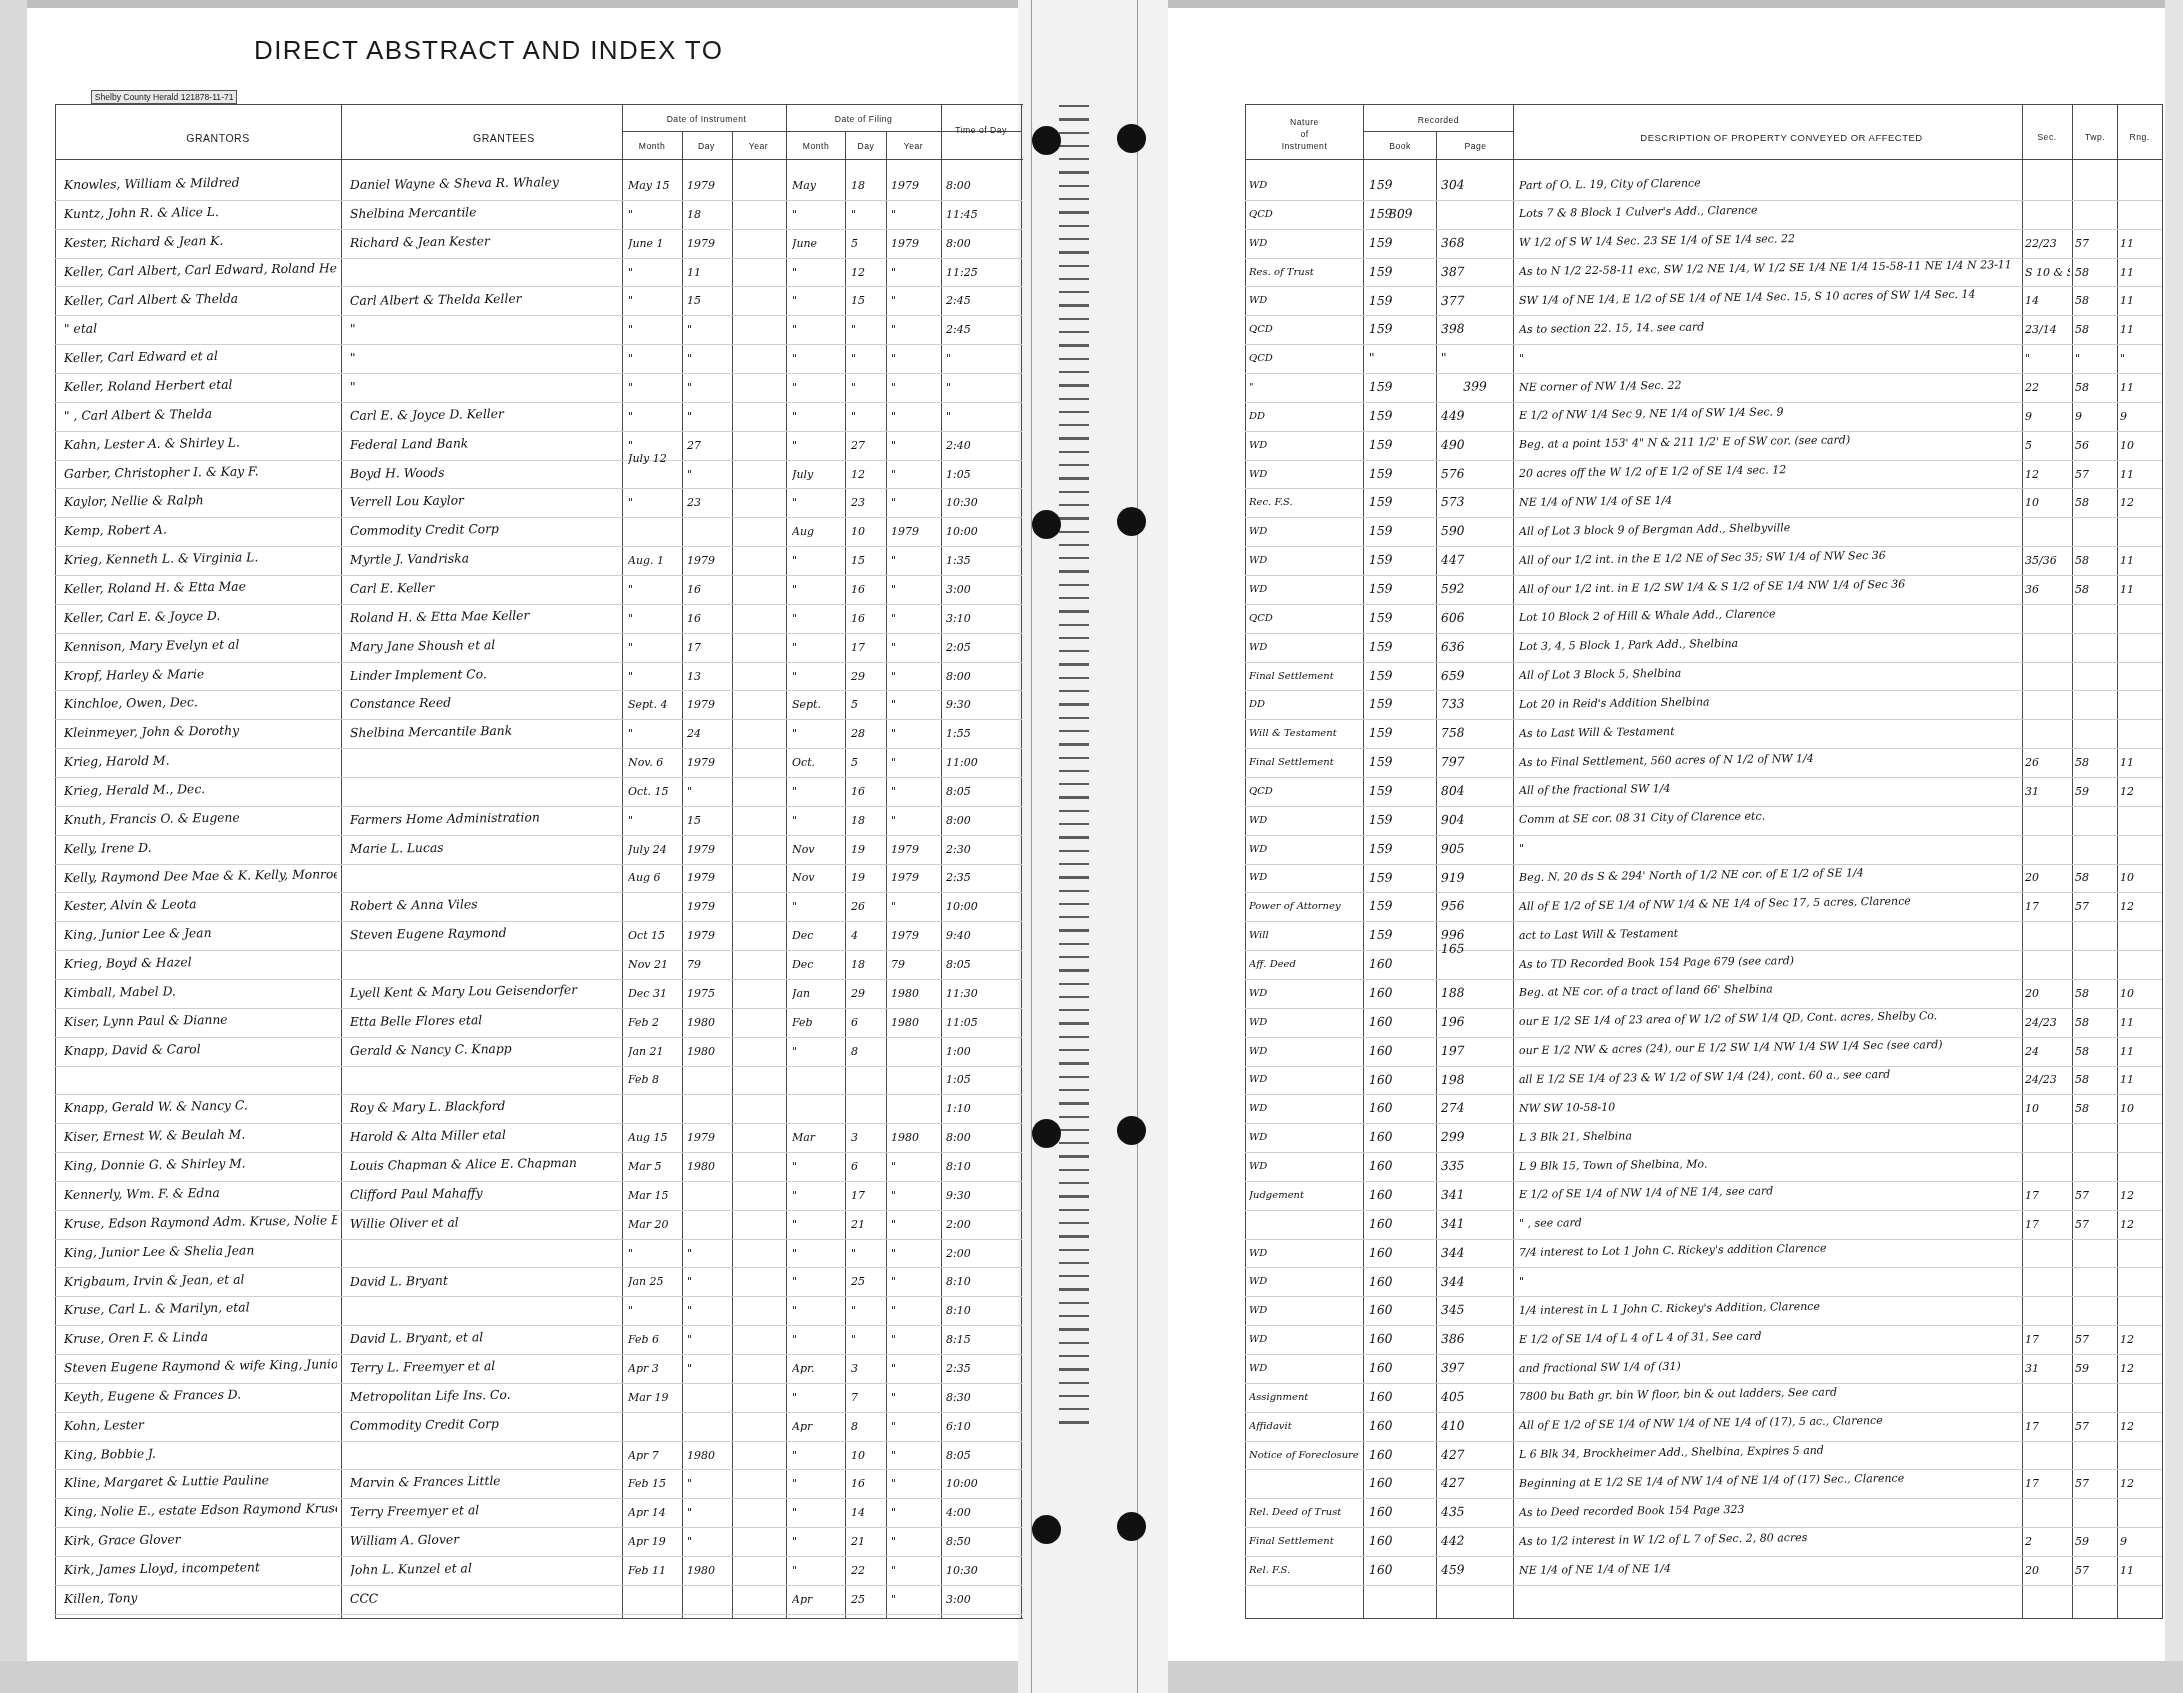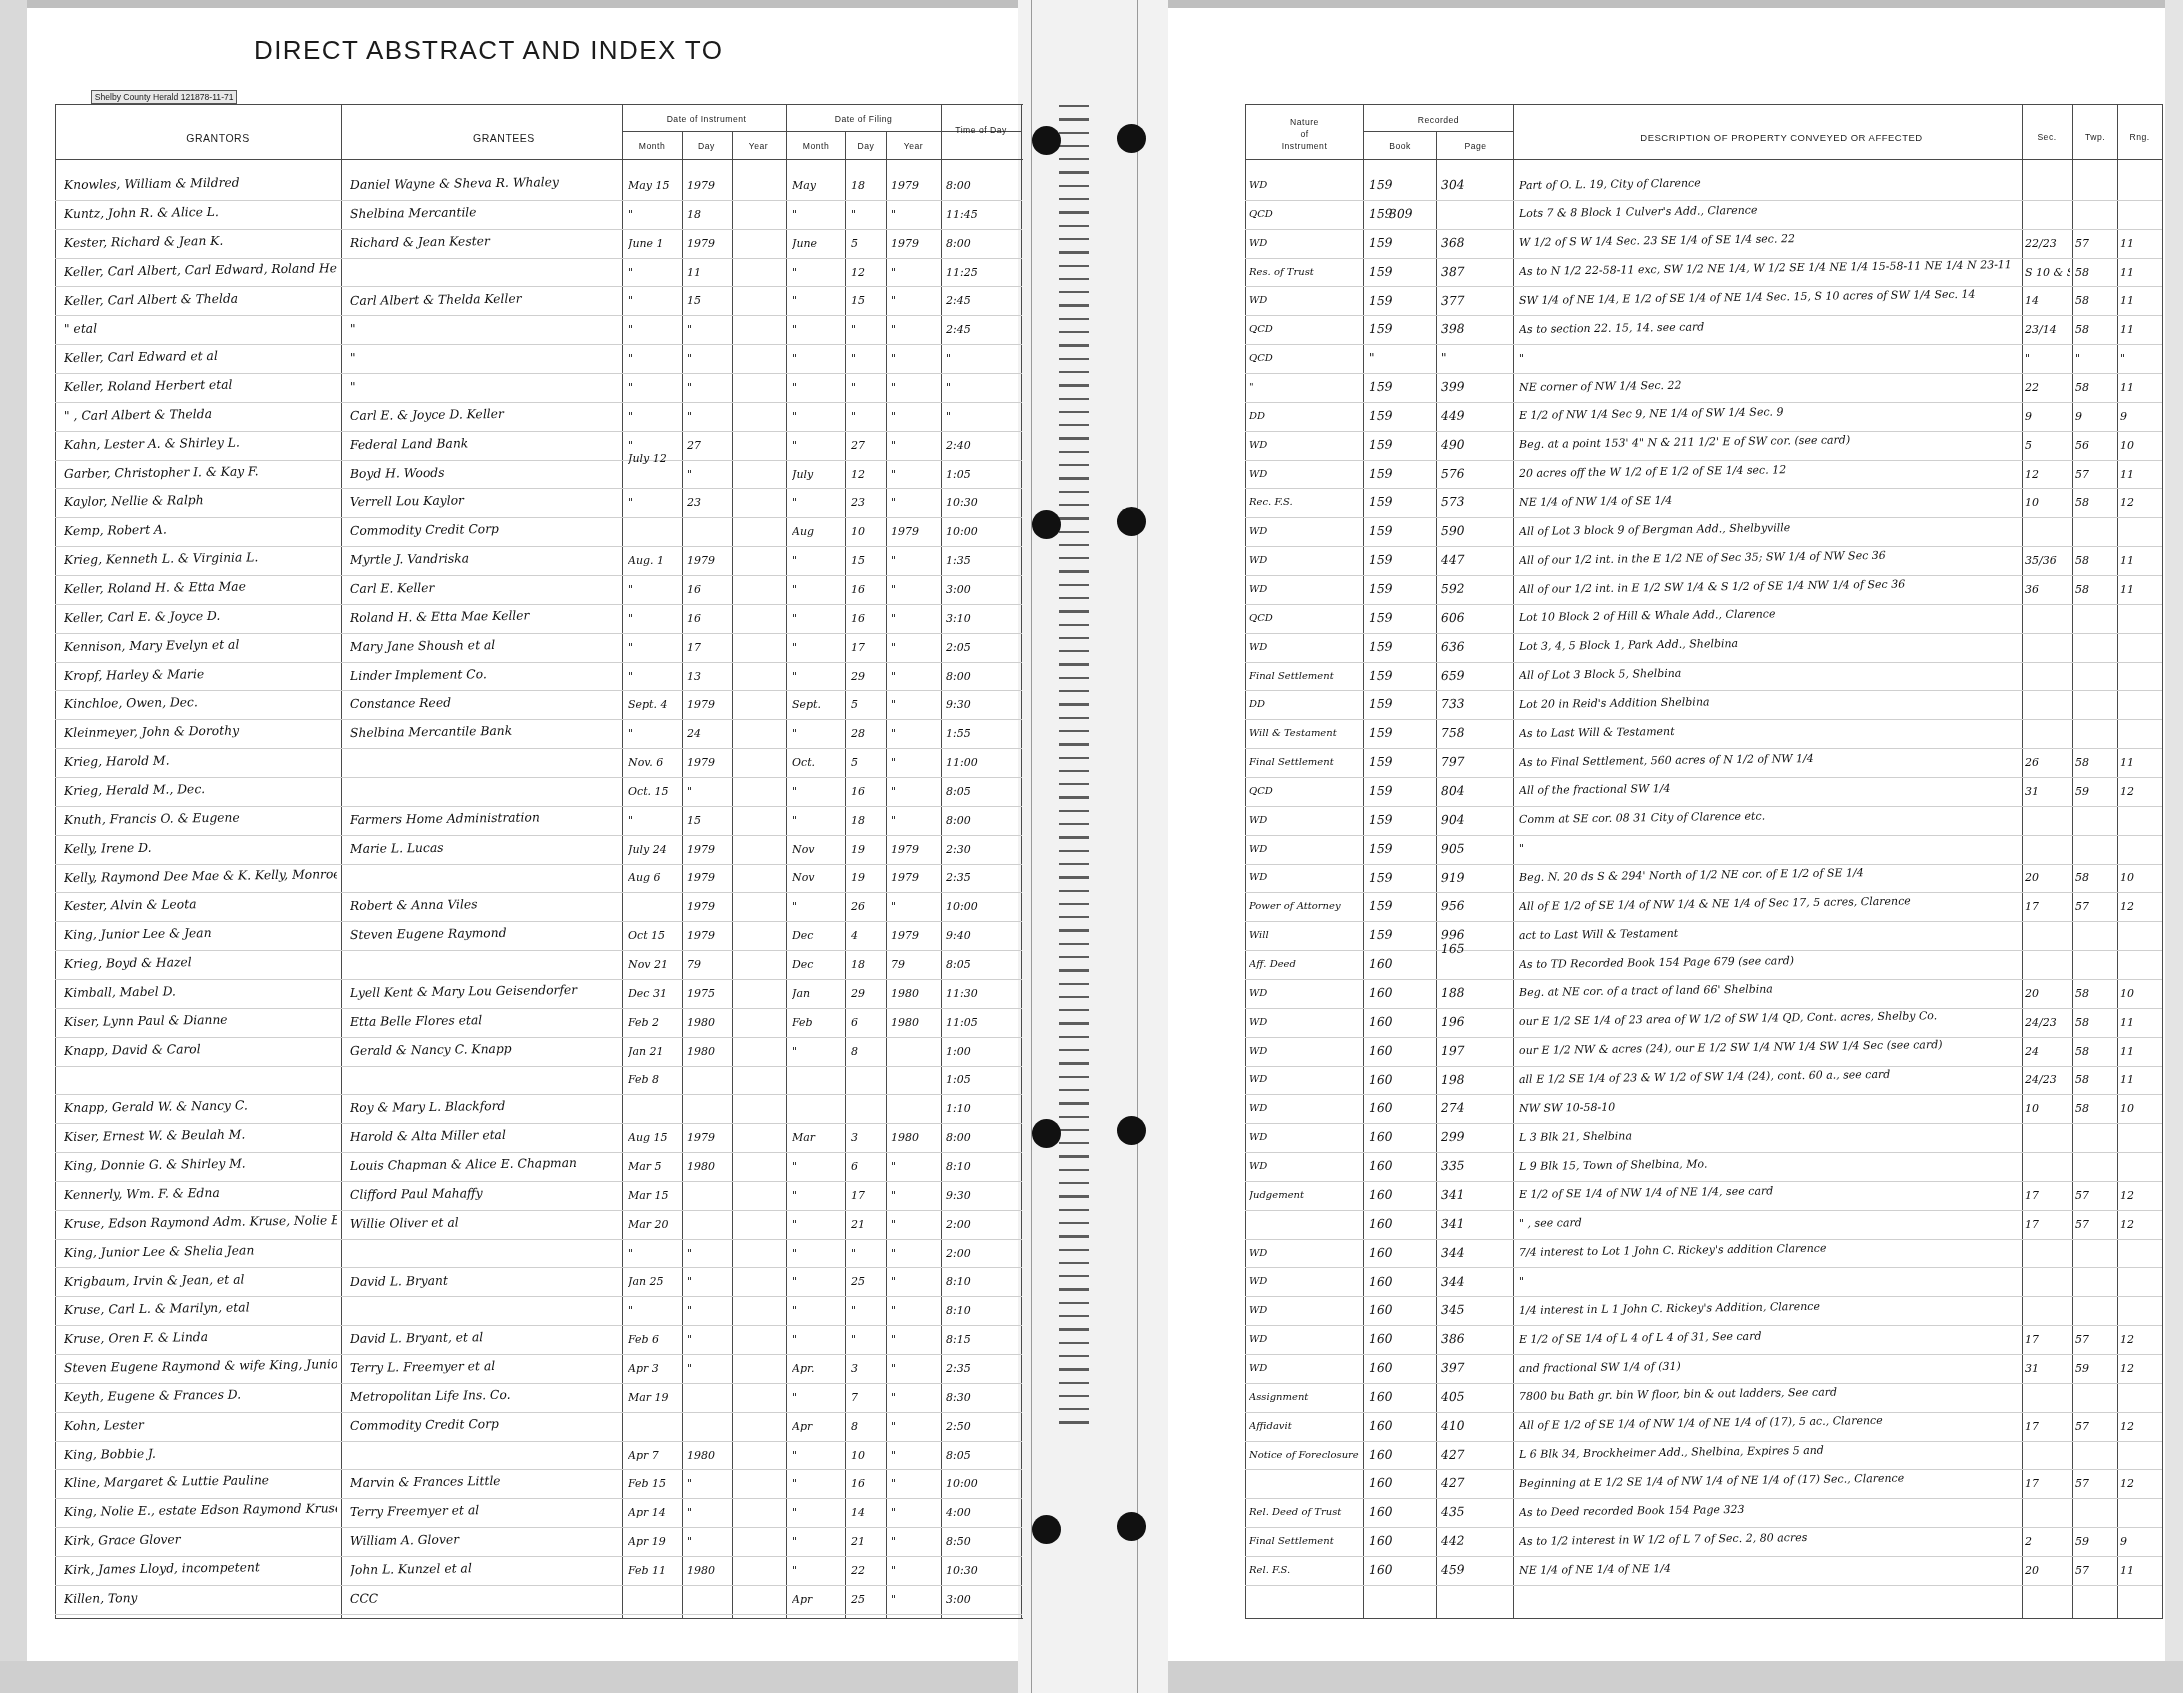--- a/index.html
+++ b/index.html
@@ -841,21 +841,21 @@
       <div class="rowline" style="left: 55px; top: 1412px; width: 967px;"></div>
       <div>
         <div class="hw f27" style="left: 64px; top: 1419px; width: 273px; overflow: hidden;">Kohn, Lester</div>
         <div class="hw f27" style="left: 350px; top: 1419px; width: 264px; overflow: hidden;">Commodity Credit Corp</div>
         <div class="hw f24 straight" style="left: 628px; top: 1420px; width: 51px; overflow: hidden;"></div>
         <div class="hw f24 straight" style="left: 687px; top: 1420px; width: 42px; overflow: hidden;"></div>
         <div class="hw f24 straight" style="left: 737px; top: 1420px; width: 45px; overflow: hidden;"></div>
         <div class="hw f24 straight" style="left: 792px; top: 1420px; width: 51px; overflow: hidden;">Apr</div>
         <div class="hw f24 straight" style="left: 851px; top: 1420px; width: 33px; overflow: hidden;">8</div>
         <div class="hw f24 straight" style="left: 891px; top: 1420px; width: 45px; overflow: hidden;">"</div>
-        <div class="hw f24 straight" style="left: 946px; top: 1420px; width: 73px; overflow: hidden;">2:50</div>
+        <div class="hw f24 straight" style="left: 946px; top: 1420px; width: 73px; overflow: hidden;">6:10</div>
       </div>
       <div class="rowline" style="left: 55px; top: 1441px; width: 967px;"></div>
       <div>
         <div class="hw f27" style="left: 64px; top: 1448px; width: 273px; overflow: hidden;">King, Bobbie J.</div>
         <div class="hw f27" style="left: 350px; top: 1448px; width: 264px; overflow: hidden;"></div>
         <div class="hw f24 straight" style="left: 628px; top: 1449px; width: 51px; overflow: hidden;">Apr 7</div>
         <div class="hw f24 straight" style="left: 687px; top: 1449px; width: 42px; overflow: hidden;">1980</div>
         <div class="hw f24 straight" style="left: 737px; top: 1449px; width: 45px; overflow: hidden;"></div>
         <div class="hw f24 straight" style="left: 792px; top: 1449px; width: 51px; overflow: hidden;">"</div>
         <div class="hw f24 straight" style="left: 851px; top: 1449px; width: 33px; overflow: hidden;">10</div>
@@ -992,21 +992,21 @@
         <div class="hw f27" style="left: 1441px; top: 351px; width: 68px; overflow: hidden;">"</div>
         <div class="hw f24" style="left: 1519px; top: 352px; width: 499px; overflow: hidden;">"</div>
         <div class="hw f24 straight" style="left: 2025px; top: 352px; width: 45px; overflow: hidden;">"</div>
         <div class="hw f24 straight" style="left: 2075px; top: 352px; width: 41px; overflow: hidden;">"</div>
         <div class="hw f24 straight" style="left: 2120px; top: 352px; width: 40px; overflow: hidden;">"</div>
       </div>
       <div class="rowline" style="left: 1245px; top: 373px; width: 917px;"></div>
       <div>
         <div class="hw f22 straight" style="left: 1249px; top: 381px; width: 113px; overflow: hidden;">"</div>
         <div class="hw f27" style="left: 1369px; top: 380px; width: 64px; overflow: hidden;">159</div>
-        <div class="hw f27" style="left: 1441px; top: 380px; width: 68px; overflow: hidden;">399</div>
+        <div class="hw f27" style="left: 1441px; top: 380px; width: 68px; overflow: hidden; text-align: center;">399</div>
         <div class="hw f24" style="left: 1519px; top: 381px; width: 499px; overflow: hidden;">NE corner of NW 1/4 Sec. 22</div>
         <div class="hw f24 straight" style="left: 2025px; top: 381px; width: 45px; overflow: hidden;">22</div>
         <div class="hw f24 straight" style="left: 2075px; top: 381px; width: 41px; overflow: hidden;">58</div>
         <div class="hw f24 straight" style="left: 2120px; top: 381px; width: 40px; overflow: hidden;">11</div>
       </div>
       <div class="rowline" style="left: 1245px; top: 402px; width: 917px;"></div>
       <div>
         <div class="hw f22 straight" style="left: 1249px; top: 410px; width: 113px; overflow: hidden;">DD</div>
         <div class="hw f27" style="left: 1369px; top: 409px; width: 64px; overflow: hidden;">159</div>
         <div class="hw f27" style="left: 1441px; top: 409px; width: 68px; overflow: hidden;">449</div>

